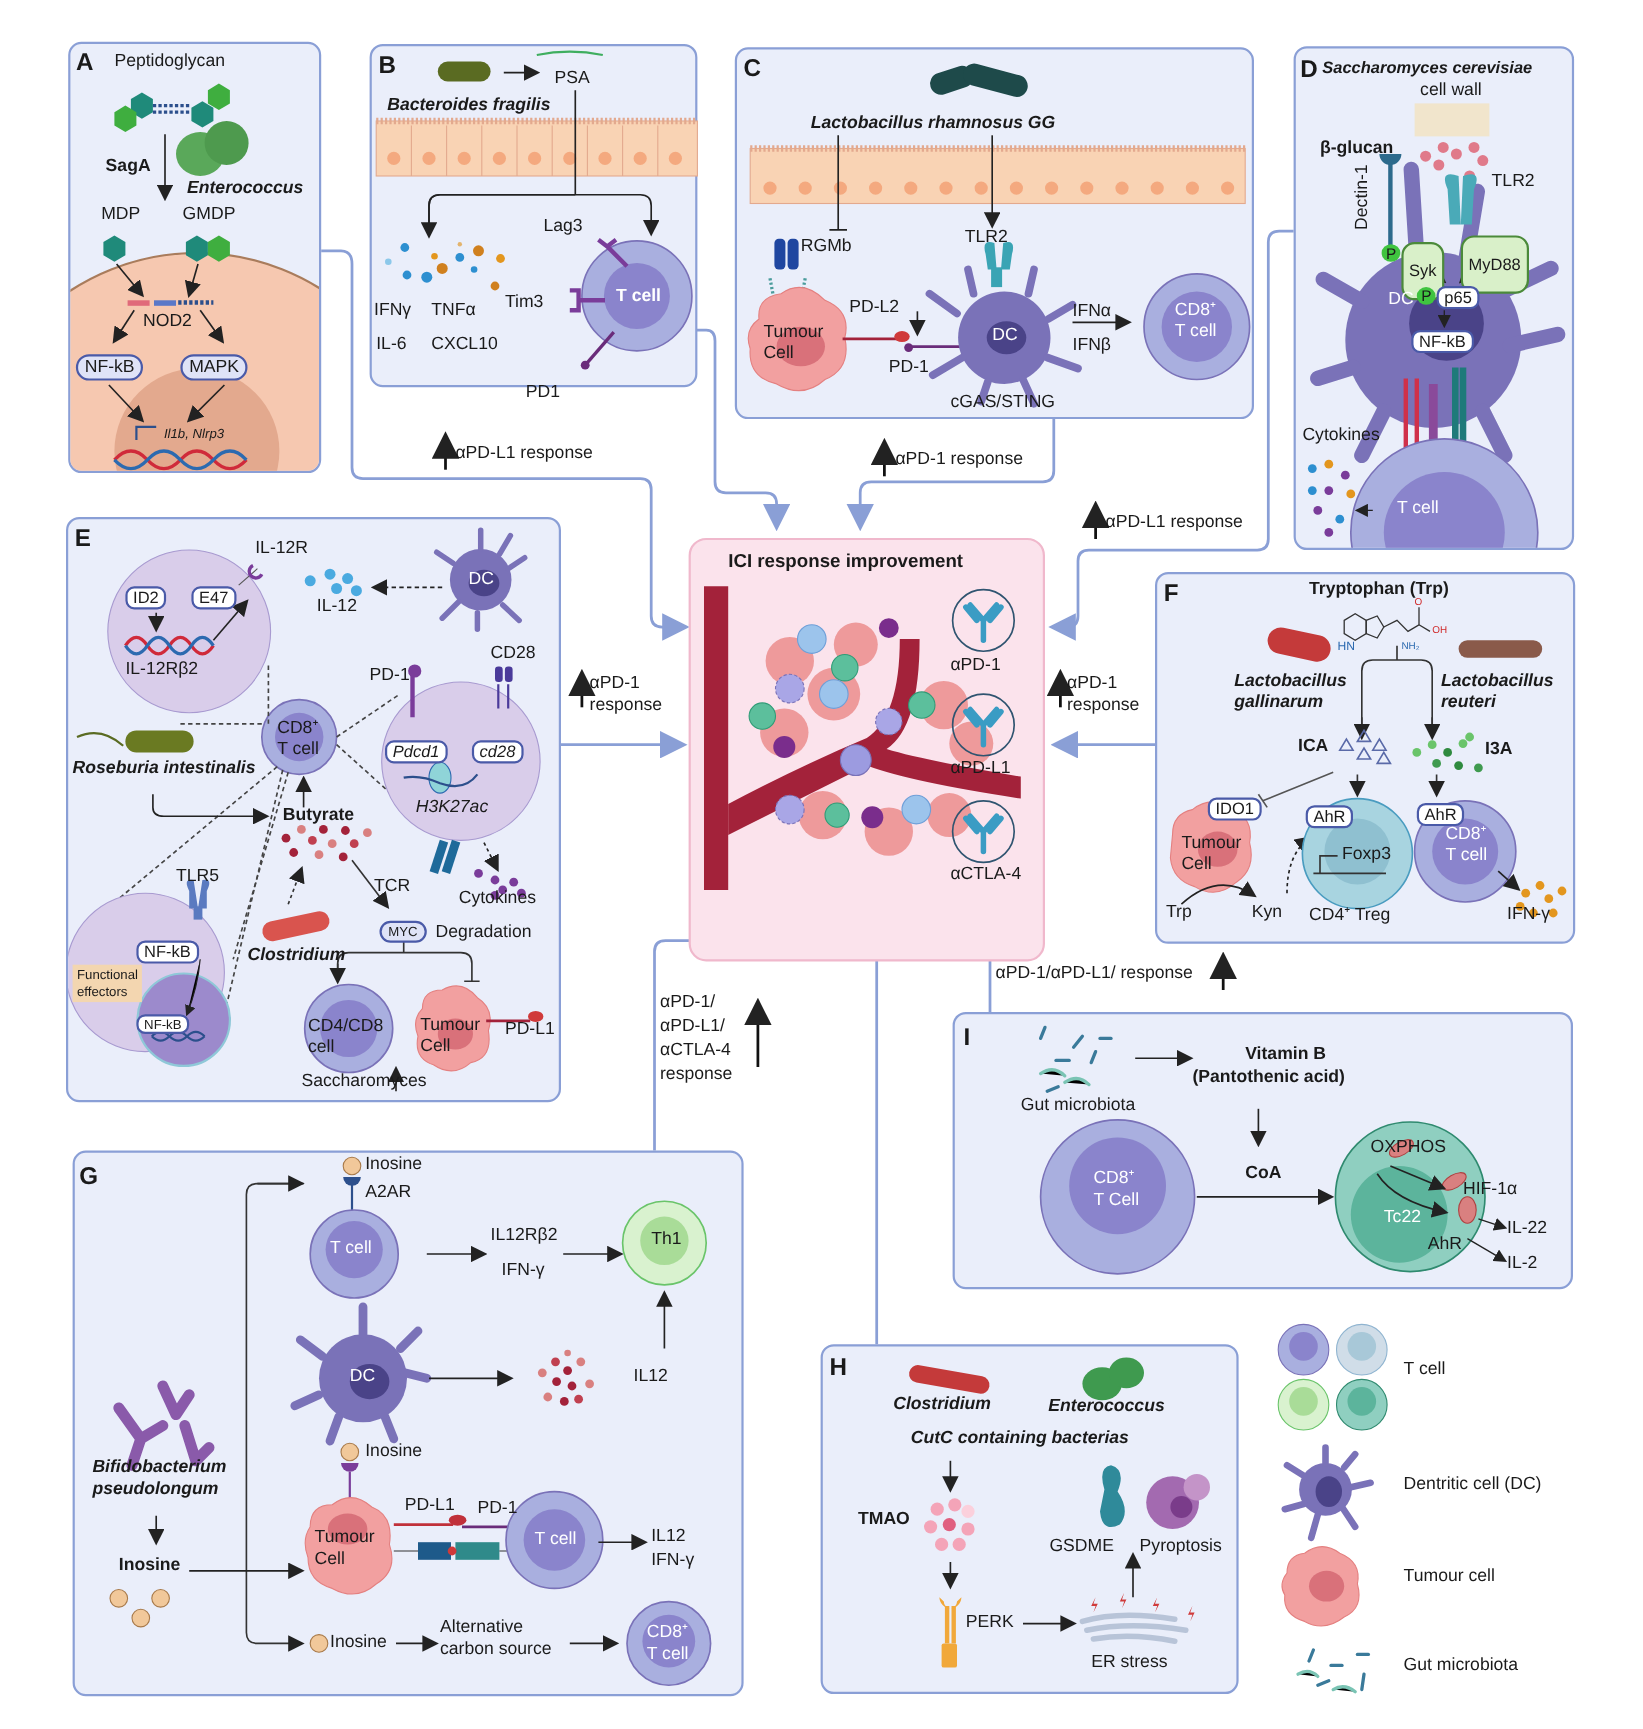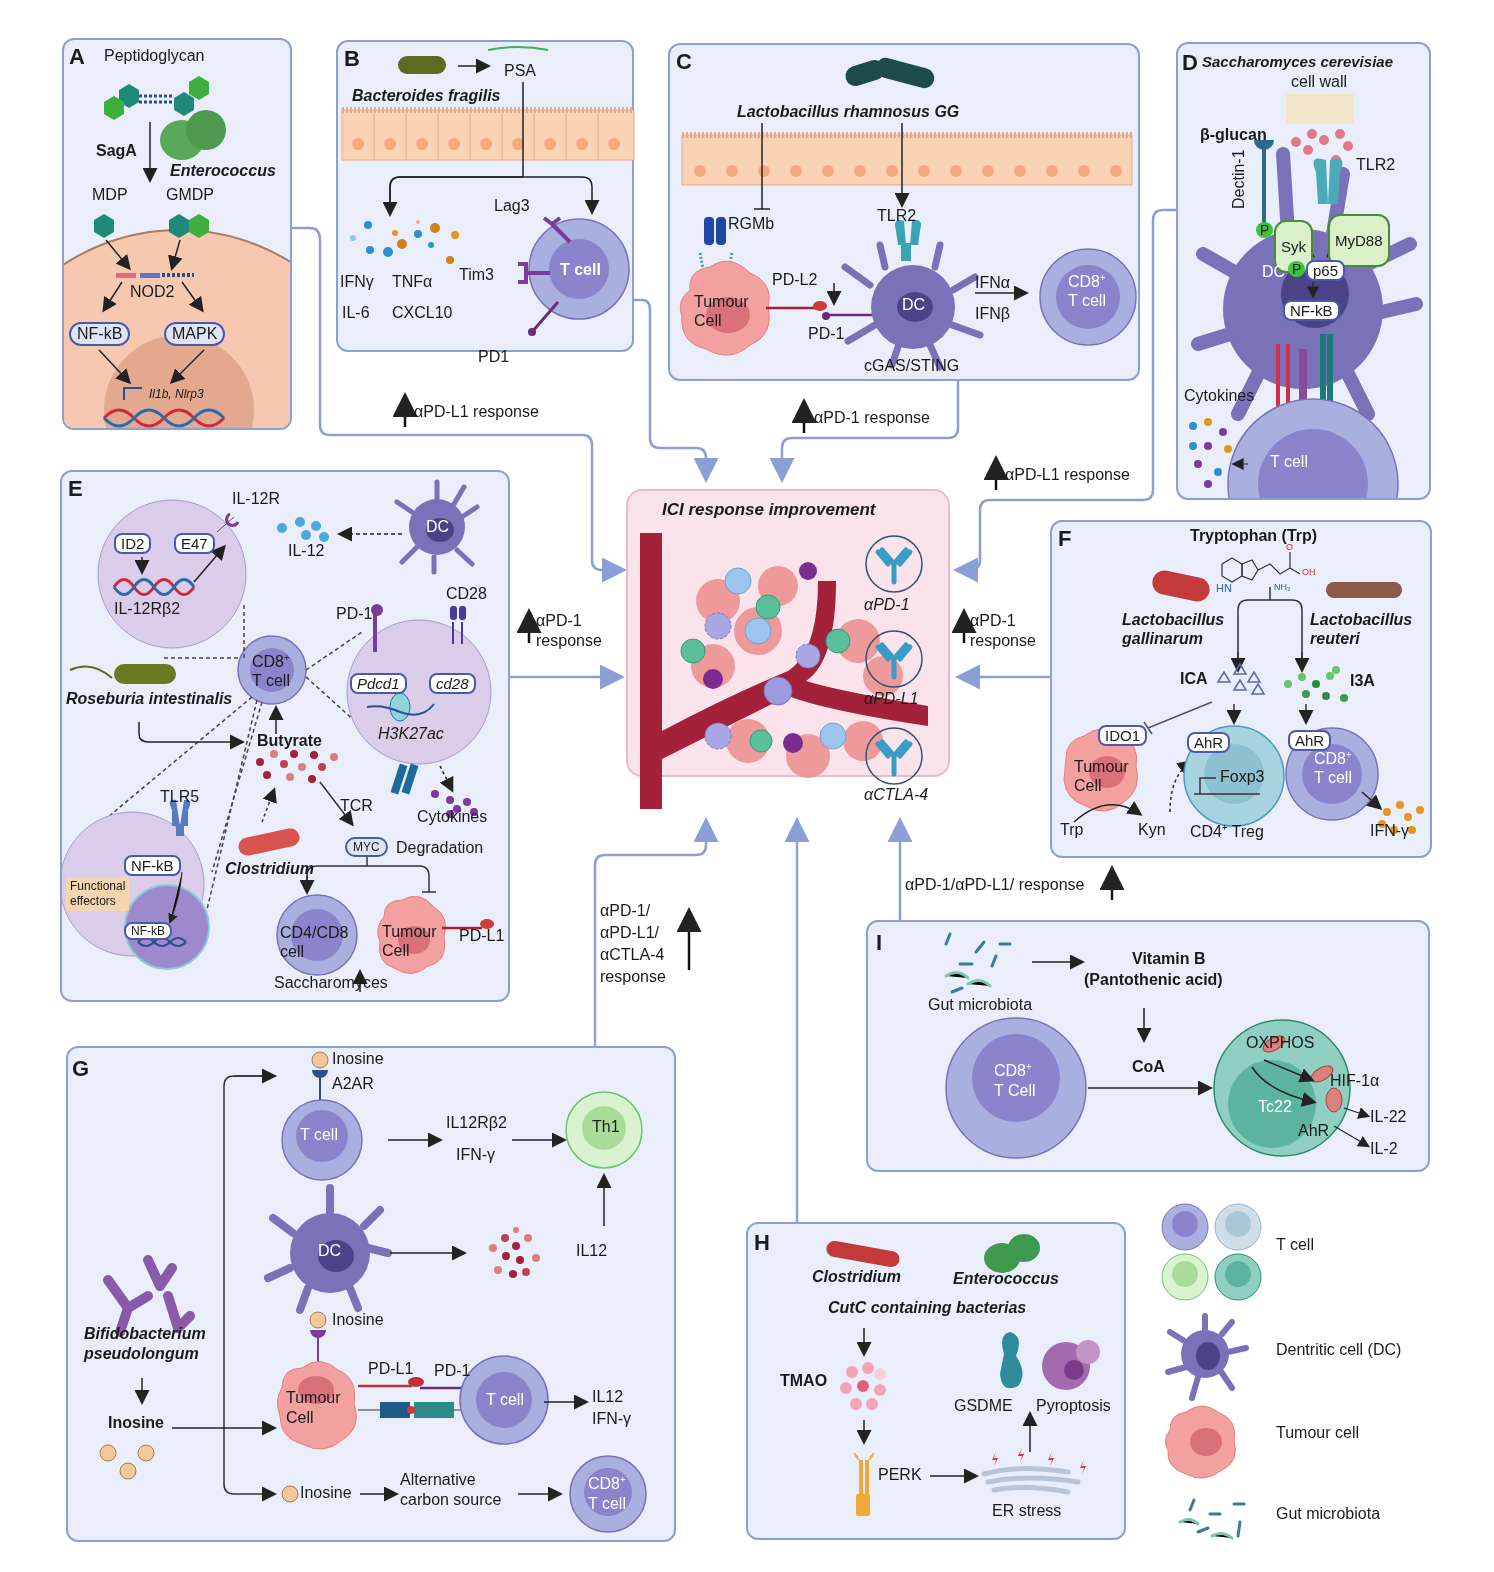--- a/index.html
+++ b/index.html
@@ -65,21 +65,21 @@
     <div>response</div>
 </div>
 <div class="t c" style="left:600px;top:900px;line-height:22px;">
   <div>αPD-1/</div>
     <div>αPD-L1/</div>
   <div>αCTLA-4</div>
     <div>response</div>
 </div>
 <span class="t" style="left:905px;top:876px;">αPD-1/αPD-L1/ response</span>
 
-<div class="center-panel" style="left:626px;top:489px;width:324px;height:288px;font-style:italic;">
+<div class="center-panel" style="left:626px;top:489px;width:324px;height:385px;">
   <span class="t b" style="left:34px;top:9px;font-size:17px;">ICI response improvement</span>
   <svg class="layer" width="324" height="322">
     <path d="M12,42 V318 H34 V42 z" fill="#a3223a"></path>
     <path d="M34,240 Q100,205 160,180 Q190,160 190,90 L208,90 Q208,170 178,190 Q210,200 300,215 L300,235 Q200,220 160,205 Q100,235 34,268 z" fill="#a3223a"></path>
     <g fill="#ec8e8e" opacity=".85">
       <circle cx="90" cy="110" r="22"></circle>
         <circle cx="130" cy="140" r="24"></circle>
         <circle cx="85" cy="175" r="22"></circle>
       <circle cx="150" cy="95" r="20"></circle>
         <circle cx="230" cy="150" r="22"></circle>

